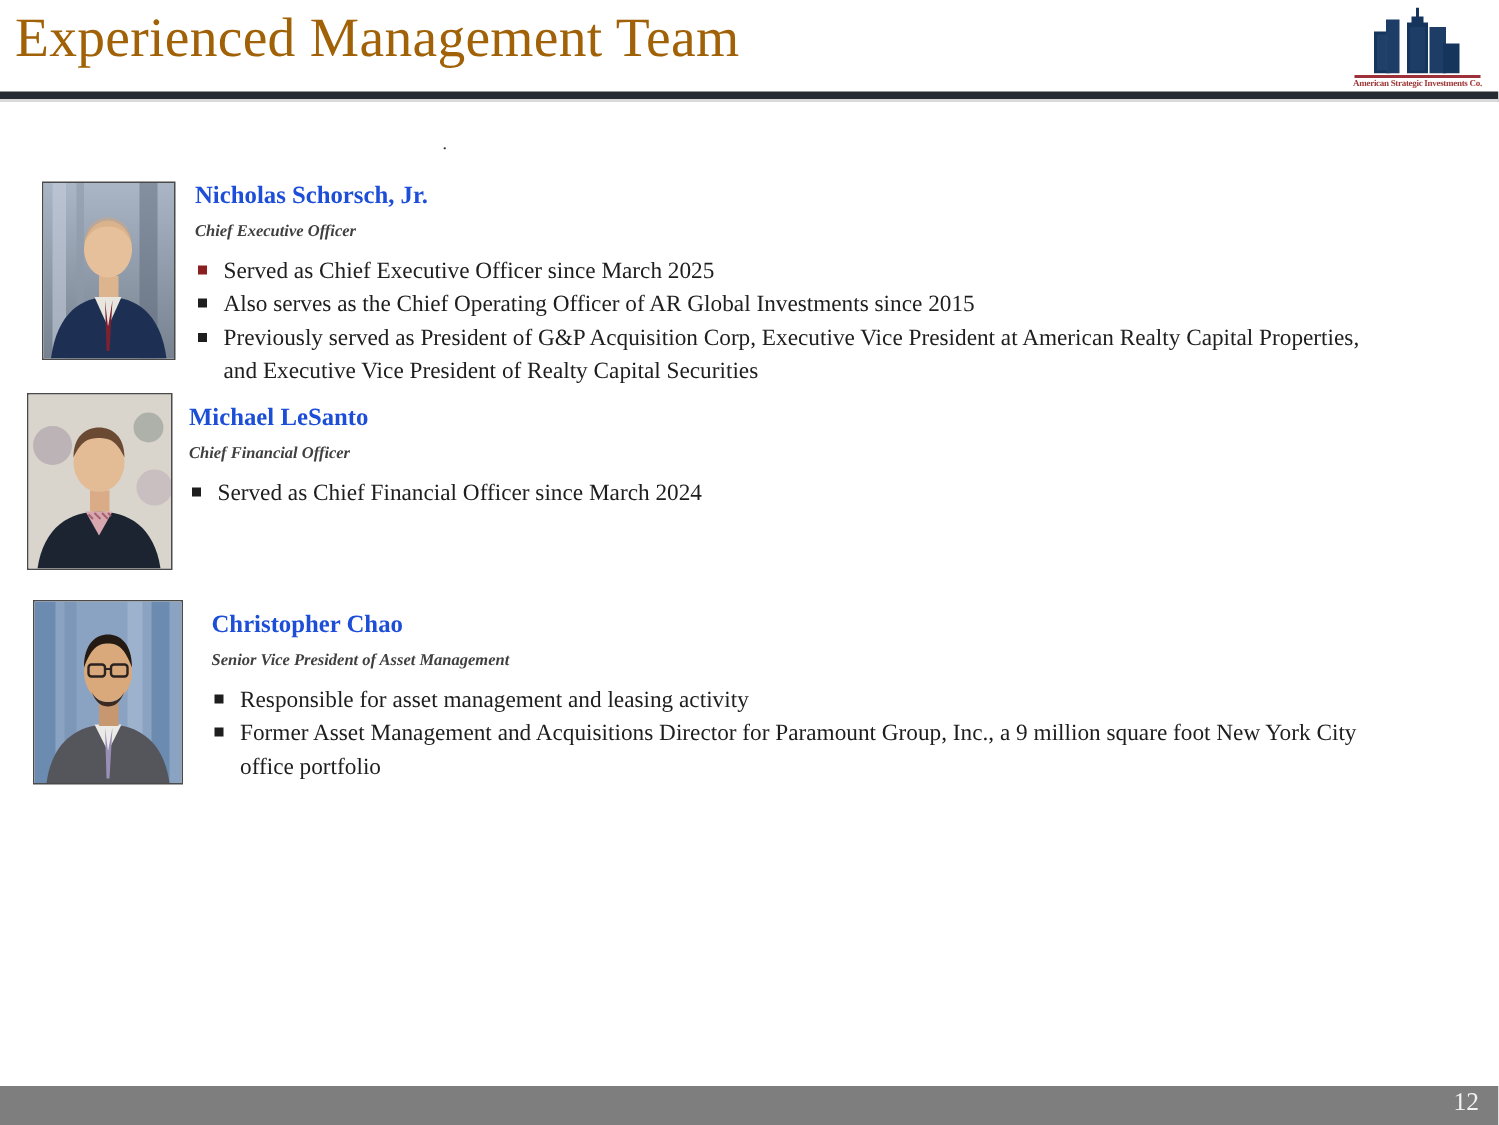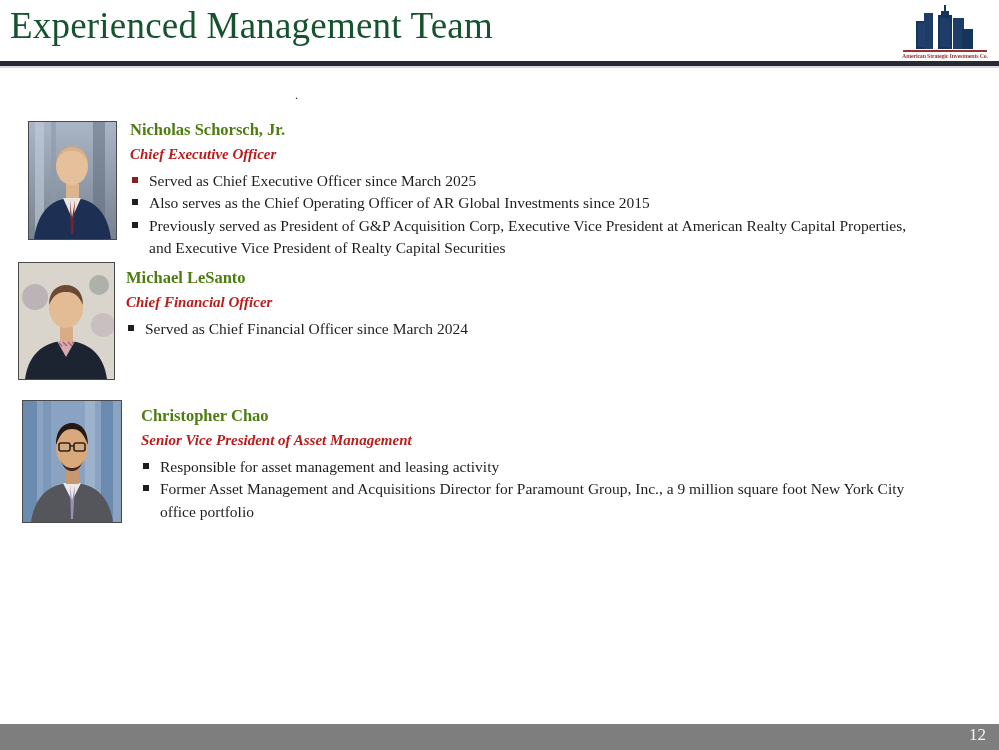--- a/index.html
+++ b/index.html
@@ -5,21 +5,21 @@
   html,body { margin:0; padding:0; }
   body {
     width:999px; height:750px; position:relative; overflow:hidden;
     background:#ffffff;
     font-family:"Liberation Serif", serif;
   }
 
   
   .slide-title {
     position:absolute; left:10px; top:4px;
-    font-size:37px; color:#14532d; letter-spacing:.2px;
+    font-size:37px; color:#a16207; letter-spacing:.2px;
     white-space:nowrap;
   }
   .header-rule {
     position:absolute; left:0; top:61px; width:999px; height:5px;
     background:#262b33; border-bottom:2px solid #d9d9d9;
   }
   .logo {
     position:absolute; right:9px; top:5px; width:90px; text-align:center;
   }
   .logo svg { display:block; margin:0 auto; }
@@ -30,22 +30,22 @@
   }
 
   .stray-dot { position:absolute; left:295px; top:88px; font-size:12px; color:#2a2a2a; }
 
   
   .photo {
     position:absolute; border:1px solid #4a4a4a; box-sizing:border-box;
   }
   .photo svg { display:block; }
   .ptext { position:absolute; width:850px; }
-  .pname { font-size:16.5px; font-weight:bold; color:#4d7c0f; line-height:25px; }
-  .prole { font-size:15px; font-weight:bold; font-style:italic; color:#b91c1c; line-height:25px; }
+  .pname { font-size:16.5px; font-weight:bold; color:#1d4ed8; line-height:25px; }
+  .prole { font-size:11px; font-weight:bold; font-style:italic; color:#404040; line-height:25px; }
   ul.bullets { list-style:none; margin:3px 0 0 0; padding:0; width:780px; }
   .bullets li {
     position:relative; padding-left:19px;
     font-size:15.5px; line-height:22.3px; color:#1e1e1e;
   }
   .sq { position:absolute; left:2px; top:7px; width:6px; height:6px; background:#1e1e1e; }
   li.accent .sq { background:#8b1f1f; }
 
   
   .footer {

